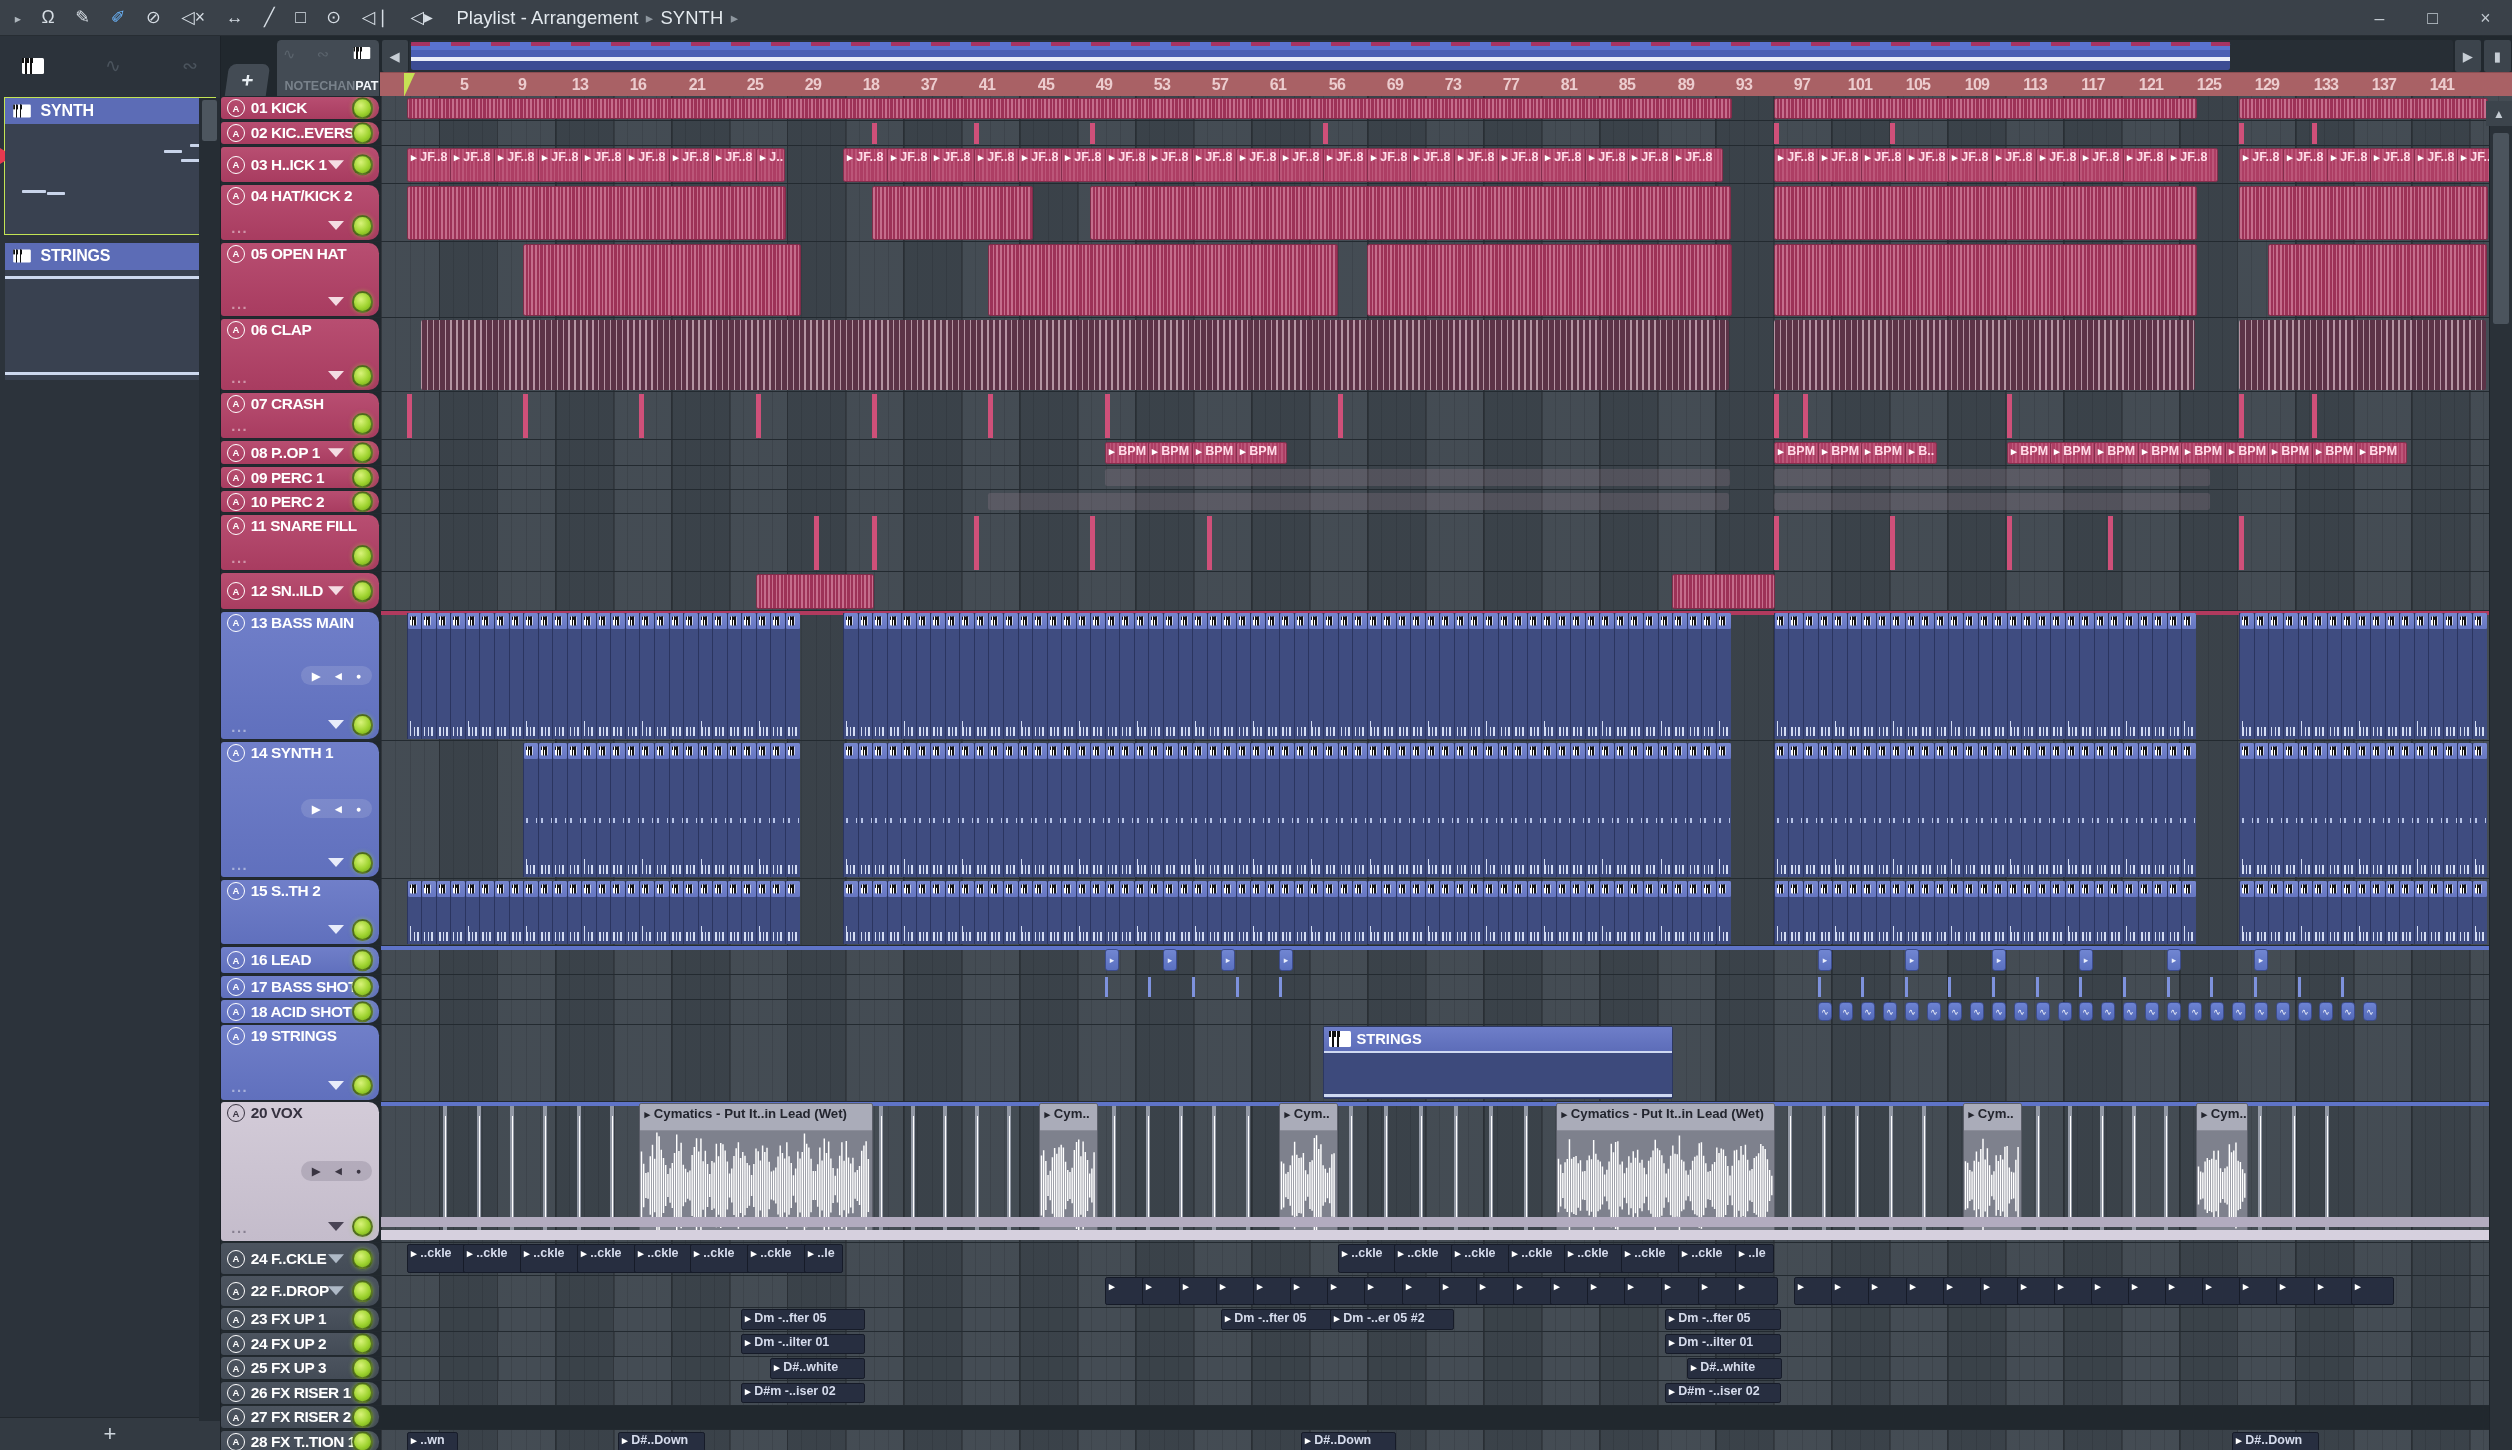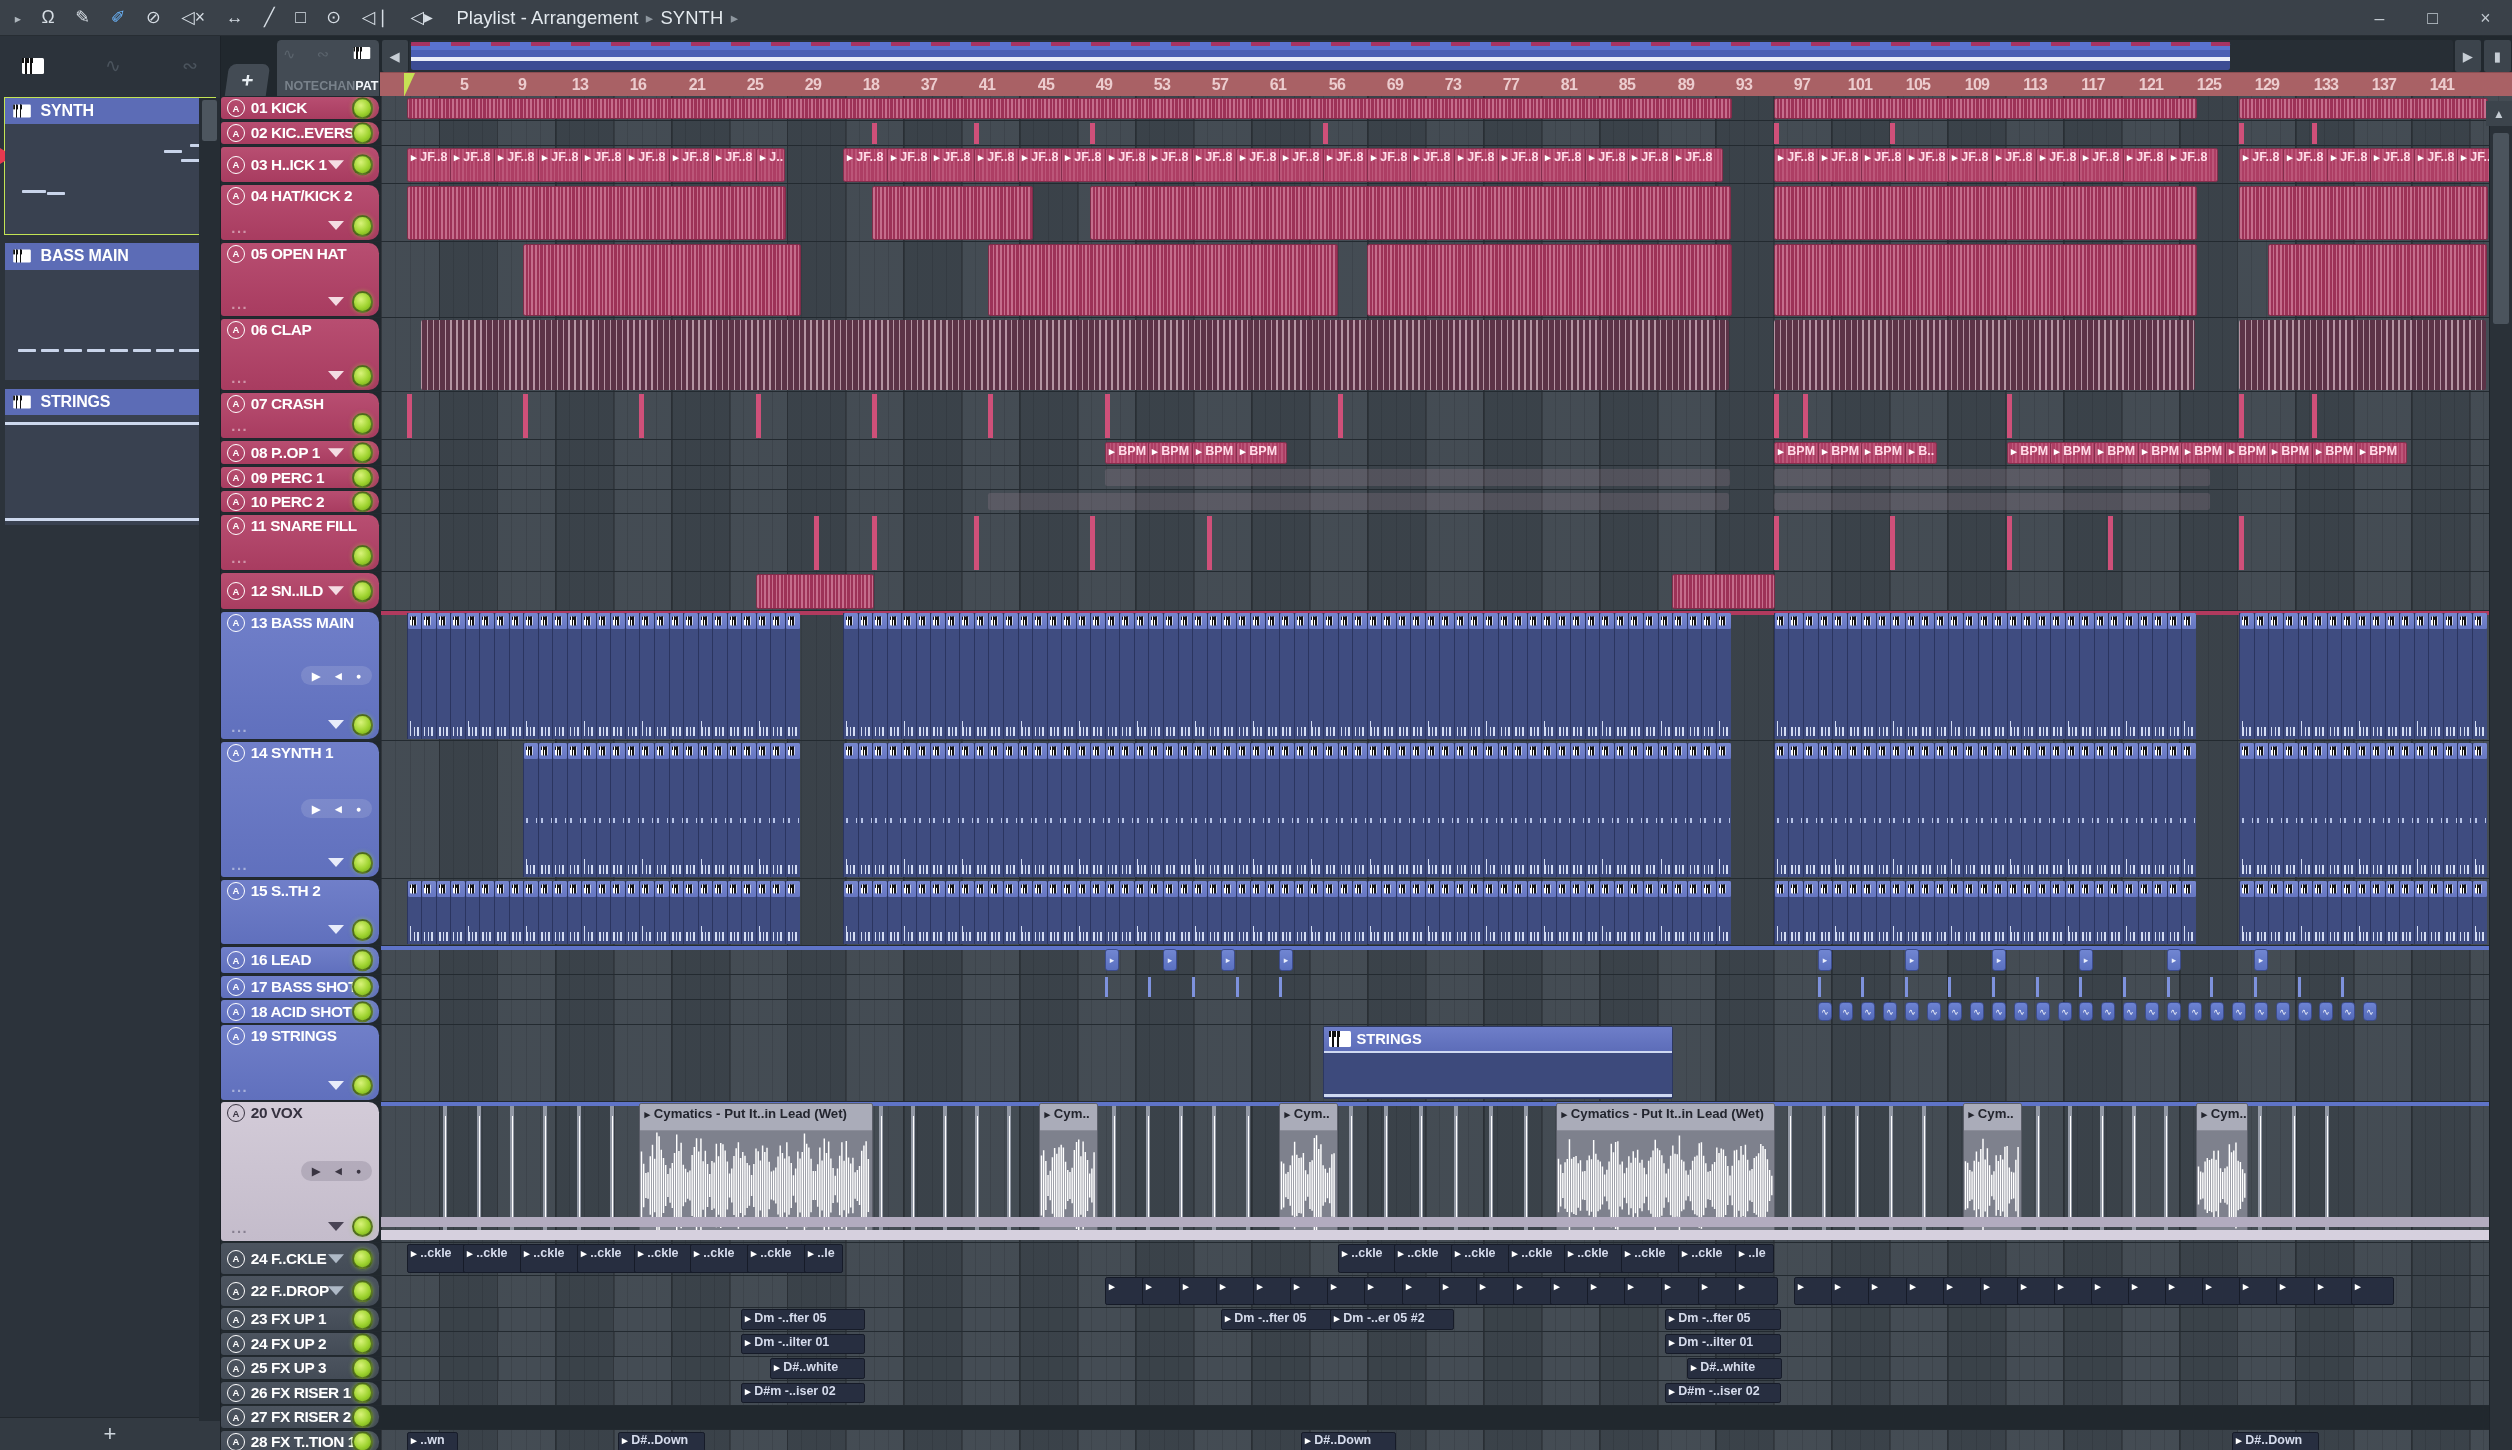--- a/index.html
+++ b/index.html
@@ -187,36 +187,20 @@
               <div class="pmark" style="left: 76%; top: 24%; width: 17.6px;"></div>
               <div class="pmark" style="left: 84%; top: 32%; width: 20.6px;"></div>
               <div class="pmark" style="left: 8%; top: 60%; width: 23.5px;"></div>
               <div class="pmark" style="left: 20%; top: 62%; width: 17.6px;"></div>
               <div class="pmark" style="left: 88%; top: 18%; width: 14.7px;"></div>
             </div>
           </div>
           <div class="pitem">
             <div class="phead">
               <span class="piano-ico"></span>
-              <span>BASS MAIN</span>
-            </div>
-            <div class="pprev">
-              <div class="pmark" style="left: 6%; top: 72%; width: 17.6px;"></div>
-              <div class="pmark" style="left: 17%; top: 72%; width: 17.6px;"></div>
-              <div class="pmark" style="left: 28%; top: 72%; width: 17.6px;"></div>
-              <div class="pmark" style="left: 39%; top: 72%; width: 17.6px;"></div>
-              <div class="pmark" style="left: 50%; top: 72%; width: 17.6px;"></div>
-              <div class="pmark" style="left: 61%; top: 72%; width: 17.6px;"></div>
-              <div class="pmark" style="left: 72%; top: 72%; width: 17.6px;"></div>
-              <div class="pmark" style="left: 83%; top: 72%; width: 20.6px;"></div>
-            </div>
-          </div>
-          <div class="pitem">
-            <div class="phead">
-              <span class="piano-ico"></span>
               <span>STRINGS</span>
             </div>
             <div class="pprev">
               <div class="pline" style="top: 6%;"></div>
               <div class="pline" style="bottom: 4%;"></div>
             </div>
           </div>
         </div>
       <div class="pscroll">
           <div class="thumb"></div>

